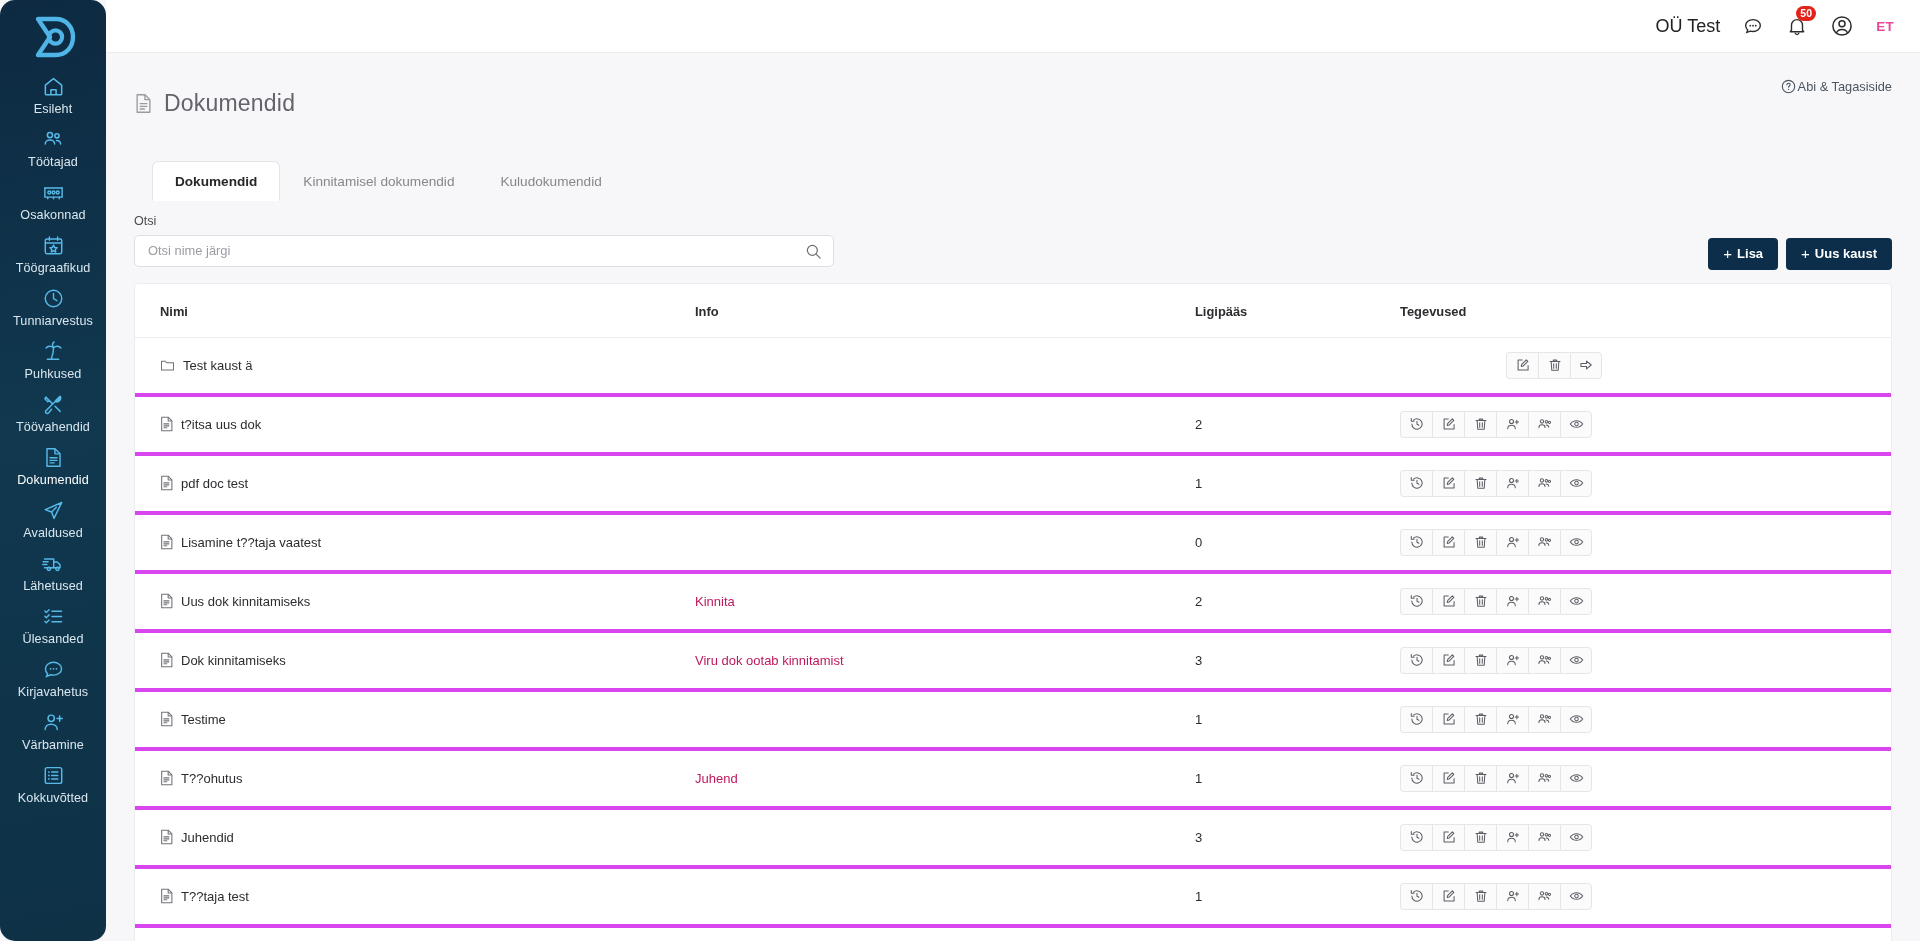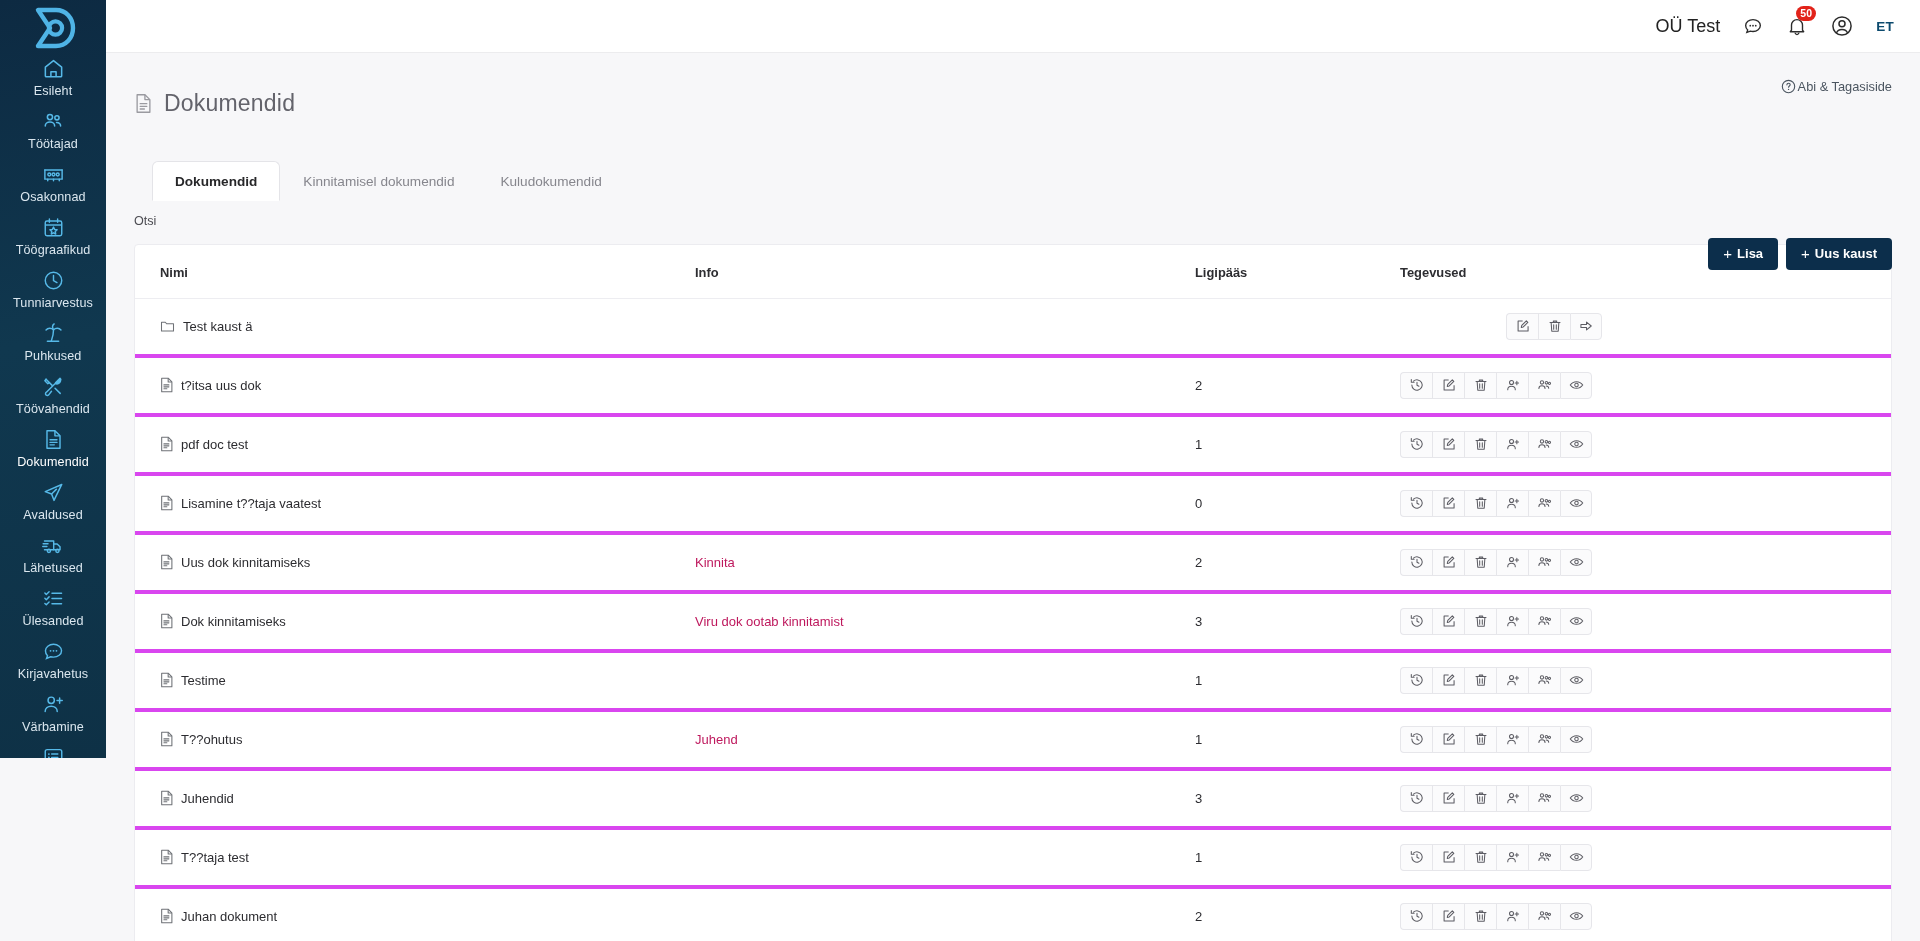--- a/index.html
+++ b/index.html
@@ -8,28 +8,29 @@
     width: 1920px; height: 941px;
     overflow: hidden;
     font-family: "Liberation Sans", sans-serif;
     background: #f7f7f9;
   }
   #app { position: relative; width: 1920px; height: 941px; display: flex; }
 
   
   #sidebar {
     width: 106px;
-    height: 758px;
+    height: 941px;
     flex: 0 0 106px;
     background: linear-gradient(170deg, #0d2a42 0%, #10384f 45%, #0e3146 100%);
     display: flex;
     flex-direction: column;
     align-items: center;
     padding-top: 6px;
     overflow: hidden;
+    border-radius: 15px;
   }
   #logo-wrap { width: 106px; height: 62px; display: flex; align-items: center; justify-content: center; }
   #logo-wrap svg { display:block; }
   .nav-item {
     width: 106px;
     padding: 6px 2px 5px 2px;
     display: flex;
     flex-direction: column;
     align-items: center;
     gap: 3px;
@@ -70,21 +71,21 @@
     color: #fff;
     font-size: 10.5px;
     font-weight: bold;
     border-radius: 9px;
     min-width: 20px;
     height: 15px;
     line-height: 15px;
     text-align: center;
     padding: 0 3px;
   }
-  #lang { font-size: 13.5px; color: #0c4a6e; font-weight: 600; cursor: pointer; letter-spacing:.3px; }
+  #lang { font-size: 13.5px; color: #ec4899; font-weight: 600; cursor: pointer; letter-spacing:.3px; }
 
   
   #page-head { padding: 22px 28px 0 28px; position: relative; }
   #page-title-row { display: flex; align-items: center; gap: 11px; }
   #page-title-row .t-ico { color: #9a9aa0; display:flex; }
   #page-title { font-size: 23px; color: #63636b; font-weight: 400; letter-spacing: .2px; }
   #help-link {
     position: absolute; right: 28px; top: 26px;
     display: flex; align-items: center; gap: 2px;
     font-size: 12.8px; color: #4b5560; cursor: pointer;
@@ -425,20 +426,29 @@
 
       <nav id="tabs">
           <div class="tab active">Dokumendid</div>
           <div class="tab">Kinnitamisel dokumendid</div>
           <div class="tab">Kuludokumendid</div>
         </nav>
     </div>
 
     <div id="toolbar">
       <div id="search-label">Otsi</div>
+      <div id="search-box">
+        <input id="search-input" type="text" placeholder="Otsi nime järgi" style="">
+        <span id="search-icon">
+          <svg width="17" height="17" viewBox="0 0 18 18" fill="none" stroke="currentColor" stroke-width="1.3" stroke-linecap="round">
+            <circle cx="7.8" cy="7.8" r="5.3"></circle>
+            <path d="M11.8 11.8 16 16"></path>
+          </svg>
+        </span>
+      </div>
 
       <div id="toolbar-btns">
         <button class="nav-btn">
           <span class="plus">+</span>
           <span>Lisa</span>
         </button>
         <button class="nav-btn">
           <span class="plus">+</span>
           <span>Uus kaust</span>
         </button>

